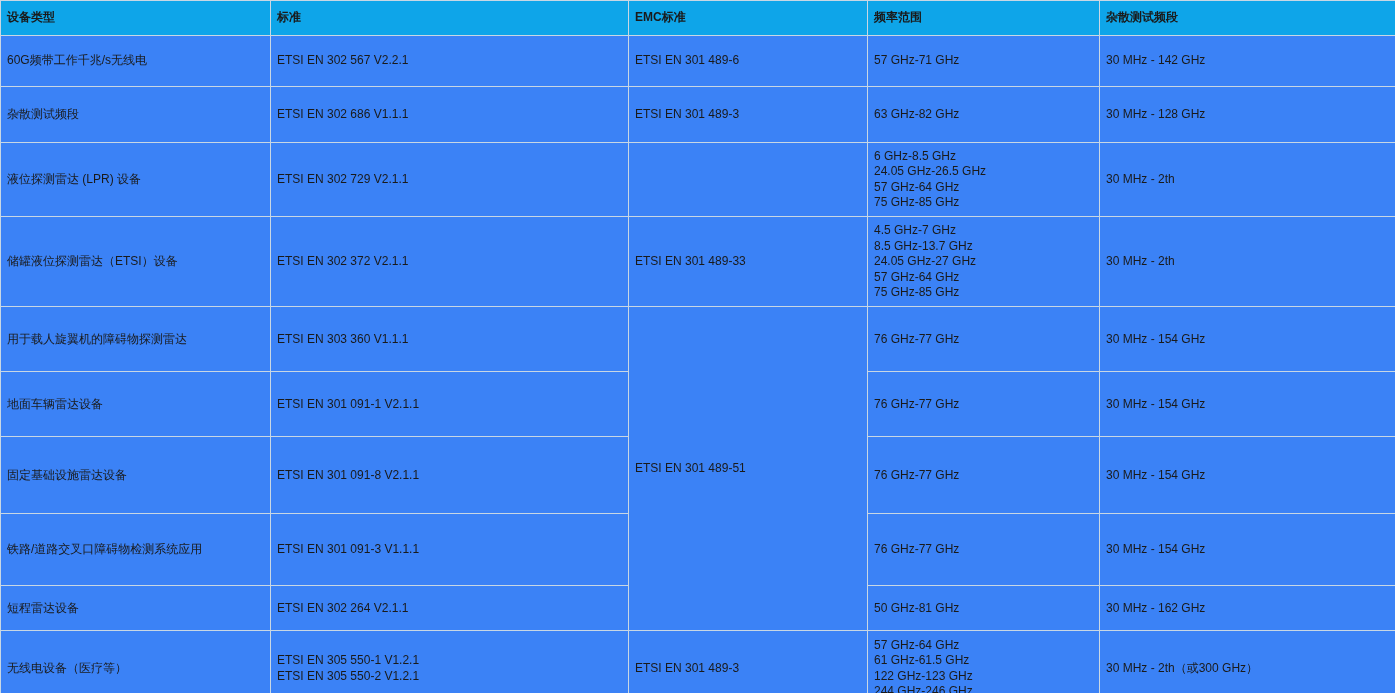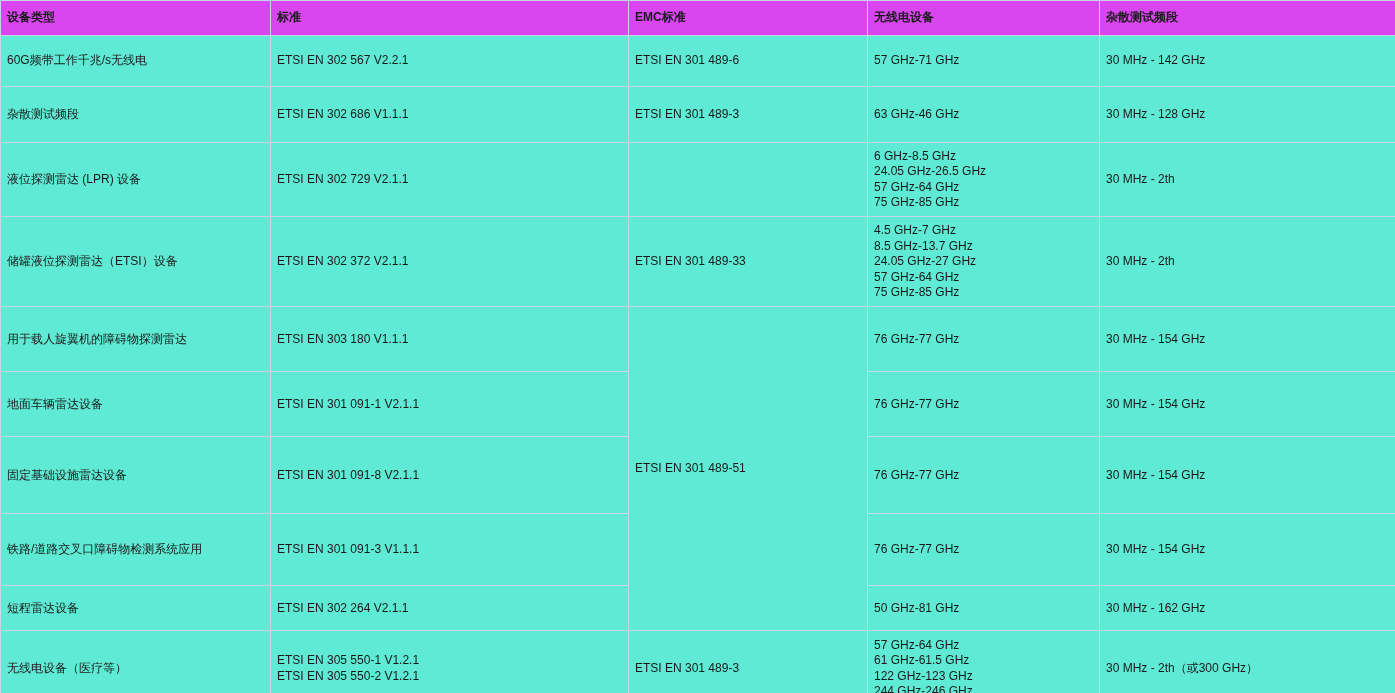--- a/index.html
+++ b/index.html
@@ -20,27 +20,27 @@
     width: 1395px;
     table-layout: fixed;
   }
   table.spec-table th,
   table.spec-table td {
     border: 1px solid #c8d7e4;
     vertical-align: middle;
     padding: 6px 8px 6px 6px;
     font-weight: normal;
     text-align: left;
-    background: #5eead4;
+    background: #3b82f6;
     line-height: 1.28;
     font-size: 12px;
     color: #1a1a1a;
   }
   table.spec-table thead th {
-    background: #d946ef;
+    background: #0ea5e9;
     font-weight: bold;
     height: 24px;
     padding-top: 5px;
     padding-bottom: 5px;
     font-size: 12px;
   }
   td.cell-multi {
     white-space: pre-line;
   }
   col.c0 { width: 270px; }
@@ -58,37 +58,37 @@
       <col class="c1">
       <col class="c2">
       <col class="c3">
       <col class="c4">
   </colgroup>
   <thead>
     <tr>
       <th>设备类型</th>
       <th>标准</th>
       <th>EMC标准</th>
-      <th>无线电设备</th>
+      <th>频率范围</th>
       <th>杂散测试频段</th>
     </tr>
   </thead>
   <tbody>
     <tr style="height:51px">
       <td>60G频带工作千兆/s无线电</td>
       <td>ETSI EN 302 567 V2.2.1</td>
       <td>ETSI EN 301 489-6</td>
       <td>57 GHz-71 GHz</td>
       <td>30 MHz - 142 GHz</td>
     </tr>
     <tr style="height:56px">
       <td>杂散测试频段</td>
       <td>ETSI EN 302 686 V1.1.1</td>
       <td>ETSI EN 301 489-3</td>
-      <td>63 GHz-46 GHz</td>
+      <td>63 GHz-82 GHz</td>
       <td>30 MHz - 128 GHz</td>
     </tr>
     <tr style="height:57px">
       <td>液位探测雷达 (LPR) 设备</td>
       <td>ETSI EN 302 729 V2.1.1</td>
       <td></td>
       <td class="cell-multi">6 GHz-8.5 GHz
 24.05 GHz-26.5 GHz
 57 GHz-64 GHz
 75 GHz-85 GHz</td>
@@ -100,21 +100,21 @@
       <td>ETSI EN 301 489-33</td>
       <td class="cell-multi">4.5 GHz-7 GHz
 8.5 GHz-13.7 GHz
 24.05 GHz-27 GHz
 57 GHz-64 GHz
 75 GHz-85 GHz</td>
       <td>30 MHz - 2th</td>
     </tr>
     <tr style="height:65px">
       <td>用于载人旋翼机的障碍物探测雷达</td>
-      <td>ETSI EN 303 180 V1.1.1</td>
+      <td>ETSI EN 303 360 V1.1.1</td>
       <td rowspan="5">ETSI EN 301 489-51</td>
       <td>76 GHz-77 GHz</td>
       <td>30 MHz - 154 GHz</td>
     </tr>
     <tr style="height:65px">
       <td>地面车辆雷达设备</td>
       <td>ETSI EN 301 091-1 V2.1.1</td>
       <td>76 GHz-77 GHz</td>
       <td>30 MHz - 154 GHz</td>
     </tr>

